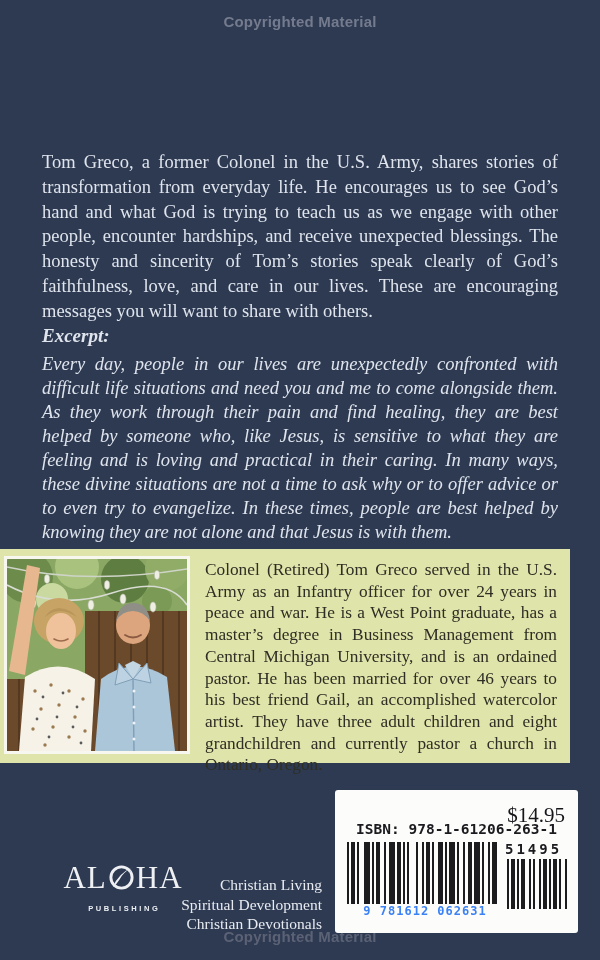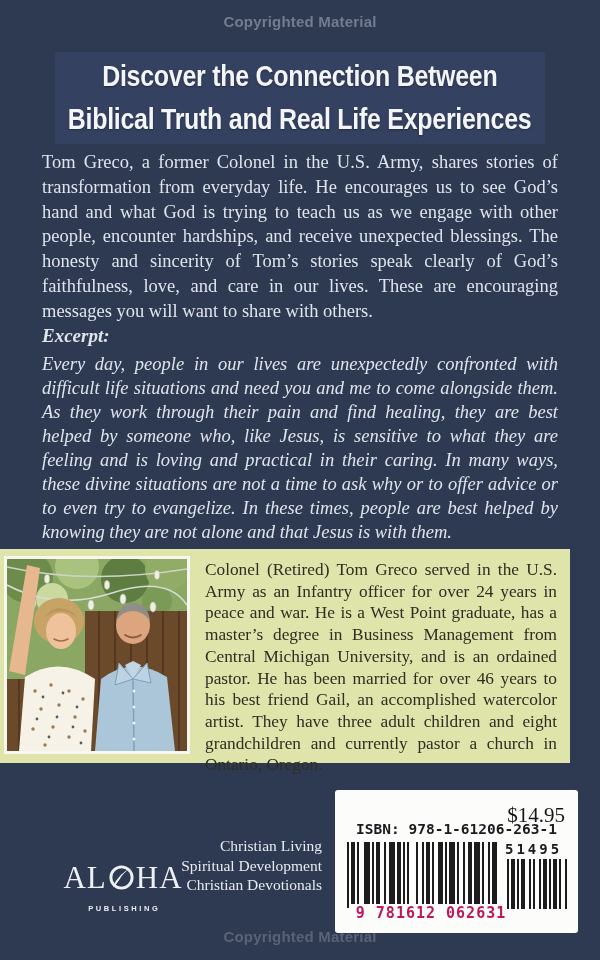--- a/index.html
+++ b/index.html
@@ -75,21 +75,21 @@
     font-family:"Liberation Serif",serif;font-size:31px;letter-spacing:1px;line-height:32px;
   }
   .logo-o{width:27px;height:27px;margin:0 1px 2px 1px;}
   .logo-sub{
     font-family:"Liberation Sans",sans-serif;font-size:7.5px;font-weight:bold;
     letter-spacing:2.6px;margin-top:10px;text-indent:2.6px;
   }
 
   
   .categories{
-    position:absolute;left:150px;top:836px;width:172px;text-align:right;
+    position:absolute;left:150px;top:875px;width:172px;text-align:right;
     color:#e8ebf1;font-size:15.5px;line-height:19.5px;
   }
 
   
   .barcode-panel{
     position:absolute;left:335px;top:790px;width:243px;height:143px;
     background:#fcfcfa;border-radius:3px;z-index:2;
   }
   .price{
     position:absolute;right:13px;top:5px;
@@ -98,46 +98,42 @@
   .isbn{
     position:absolute;left:0;top:31px;width:100%;text-align:center;
     font-family:"DejaVu Sans Mono","Liberation Mono",monospace;
     font-size:14.5px;font-weight:bold;color:#1b1b1f;letter-spacing:0;
   }
   .ean-bars{
     position:absolute;left:12px;top:52px;width:152px;height:66px;
     display:flex;align-items:stretch;
   }
   .ean-digits{
-    position:absolute;left:14px;top:114px;width:164px;text-align:center;
+    position:absolute;left:8px;top:114px;width:164px;text-align:center;
     background:#fcfcfa;
     font-family:"DejaVu Sans Mono","Liberation Mono",monospace;
-    font-size:15px;font-weight:bold;color:#be185d;letter-spacing:1px;
+    font-size:12px;font-weight:bold;color:#3b82f6;letter-spacing:1px;
   }
   .supp-digits{
     position:absolute;left:170px;top:51px;width:66px;text-align:left;
     font-family:"DejaVu Sans Mono","Liberation Mono",monospace;
     font-size:14px;font-weight:bold;color:#1b1b1f;letter-spacing:3px;
   }
   .supp-bars{
     position:absolute;left:172px;top:69px;width:62px;height:50px;
     display:flex;align-items:stretch;
   }
 </style>
 </head>
 <body>
 
 <div class="cover">
 
   <div class="copyright top">Copyrighted Material</div>
 
-  <div class="headline-panel">
-    <div class="headline-line">Discover the Connection Between</div>
-    <div class="headline-line">Biblical Truth and Real Life Experiences</div>
-  </div>
 
   <p class="intro">Tom Greco, a former Colonel in the U.S. Army, shares stories of transformation from everyday life. He encourages us to see God’s hand and what God is trying to teach us as we engage with other people, encounter hardships, and receive unexpected blessings. The honesty and sincerity of Tom’s stories speak clearly of God’s faithfulness, love, and care in our lives. These are encouraging messages you will want to share with others.</p>
 
   <p class="excerpt-heading">Excerpt:</p>
   <p class="excerpt-text">Every day, people in our lives are unexpectedly confronted with difficult life situations and need you and me to come alongside them. As they work through their pain and find healing, they are best helped by someone who, like Jesus, is sensitive to what they are feeling and is loving and practical in their caring. In many ways, these divine situations are not a time to ask why or to offer advice or to even try to evangelize. In these times, people are best helped by knowing they are not alone and that Jesus is with them.</p>
 
   <div class="bio-panel">
     <div class="author-photo">
 
       <svg viewBox="0 0 180 192" preserveAspectRatio="none">

